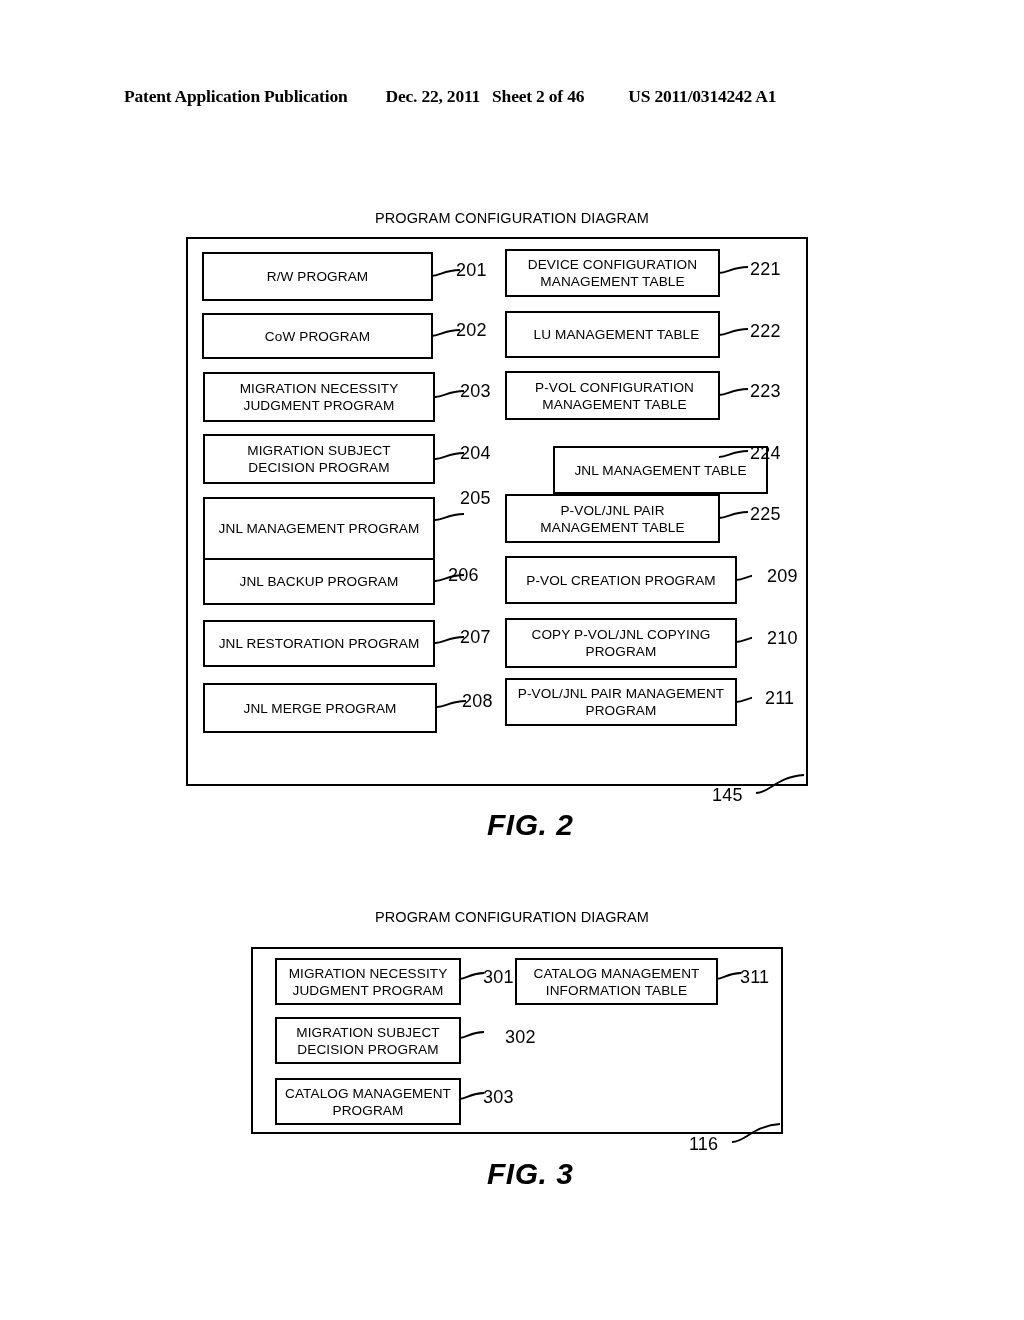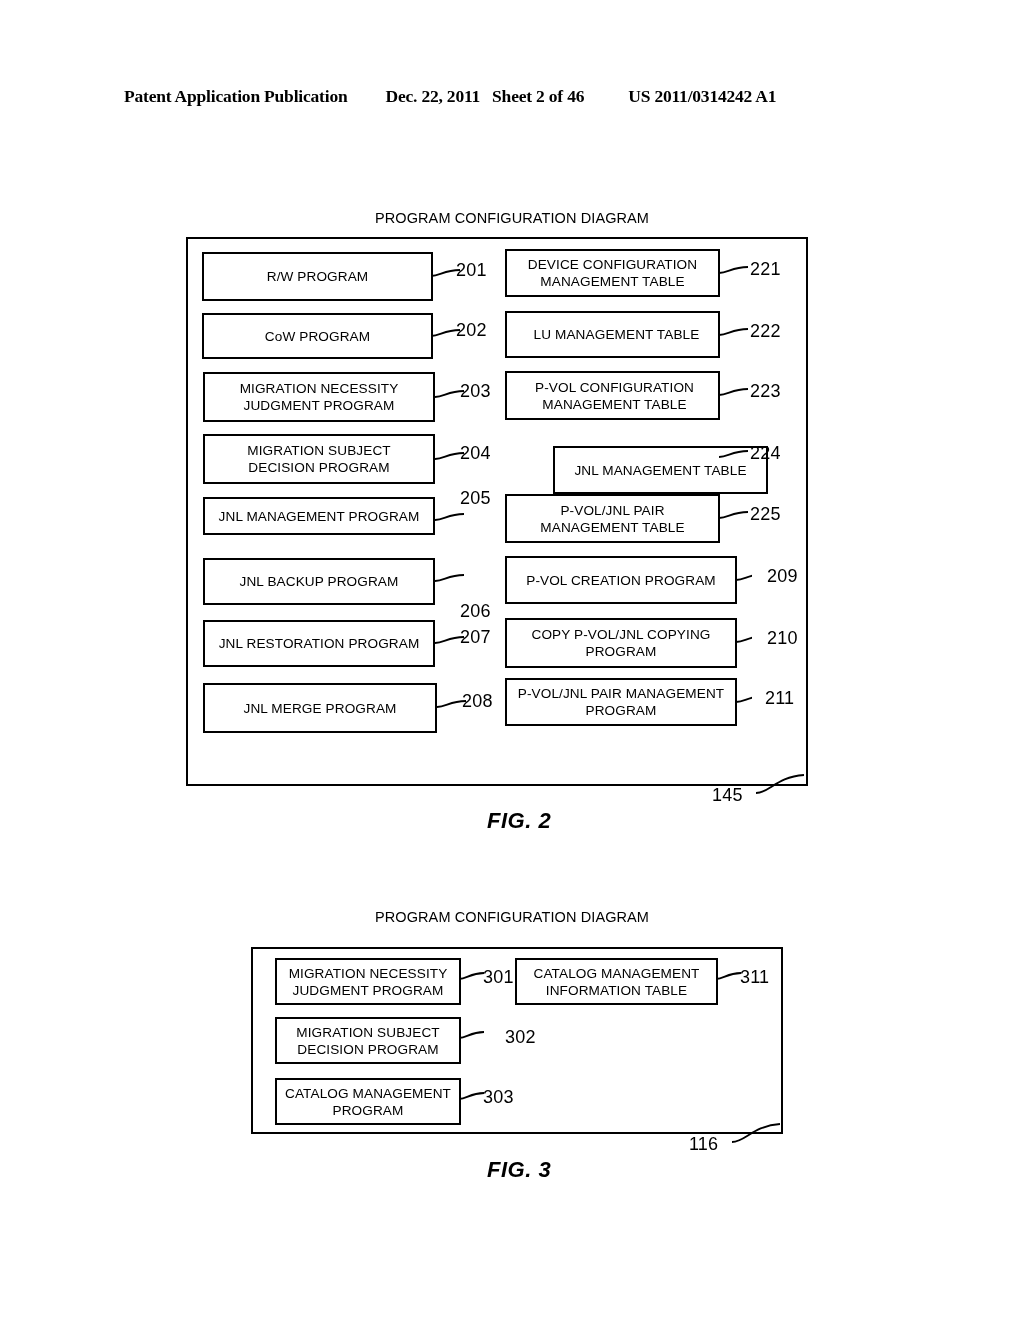--- a/index.html
+++ b/index.html
@@ -83,21 +83,21 @@
     position: absolute;
     pointer-events: none;
   }
 
   
   .fig-label {
     position: absolute;
     font-family: "Liberation Sans", sans-serif;
     font-weight: bold;
     font-style: italic;
-    font-size: 22px;
+    font-size: 30px;
     letter-spacing: 0.5px;
   }
 </style>
 </head>
 <body>
 
 <div class="pub-header">
   <span class="h-title">Patent Application Publication</span>
   <span class="h-date">Dec. 22, 2011</span>
   <span class="h-sheet">Sheet 2 of 46</span>
@@ -118,21 +118,21 @@
   <span>CoW PROGRAM</span>
 </div>
 <div class="pbox" style="left:203px; top:372px; width:232px; height:50px;">
   <span>MIGRATION NECESSITY
 JUDGMENT PROGRAM</span>
 </div>
 <div class="pbox" style="left:203px; top:434px; width:232px; height:50px;">
   <span>MIGRATION SUBJECT
 DECISION PROGRAM</span>
 </div>
-<div class="pbox" style="left:203px; top:497px; width:232px; height:38px;">
+<div class="pbox" style="left:203px; top:497px; width:232px; height:63px;">
   <span>JNL MANAGEMENT PROGRAM</span>
 </div>
 <div class="pbox" style="left:203px; top:558px; width:232px; height:47px;">
   <span>JNL BACKUP PROGRAM</span>
 </div>
 <div class="pbox" style="left:203px; top:620px; width:232px; height:47px;">
   <span>JNL RESTORATION PROGRAM</span>
 </div>
 <div class="pbox" style="left:203px; top:683px; width:234px; height:50px;">
   <span>JNL MERGE PROGRAM</span>
@@ -188,21 +188,21 @@
   <path d="M20,335 C29,335 33,329 49,329" fill="none" stroke="#000" stroke-width="1.8"></path>
   <path d="M20,397 C29,397 33,391 49,391" fill="none" stroke="#000" stroke-width="1.8"></path>
   <path d="M20,457 C29,457 33,451 49,451" fill="none" stroke="#000" stroke-width="1.8"></path>
 </svg>
 
 <div class="refnum" style="left:456px; top:260px;">201</div>
 <div class="refnum" style="left:456px; top:320px;">202</div>
 <div class="refnum" style="left:460px; top:381px;">203</div>
 <div class="refnum" style="left:460px; top:443px;">204</div>
 <div class="refnum" style="left:460px; top:488px;">205</div>
-<div class="refnum" style="left:460px; top:565px;margin-top:36px;">206</div>
+<div class="refnum" style="left:448px; top:565px;">206</div>
 <div class="refnum" style="left:460px; top:627px;">207</div>
 <div class="refnum" style="left:462px; top:691px;">208</div>
 
 <div class="refnum" style="left:750px; top:259px;">221</div>
 <div class="refnum" style="left:750px; top:321px;">222</div>
 <div class="refnum" style="left:750px; top:381px;">223</div>
 <div class="refnum" style="left:750px; top:443px;">224</div>
 <div class="refnum" style="left:750px; top:504px;">225</div>
 <div class="refnum" style="left:767px; top:566px;">209</div>
 <div class="refnum" style="left:767px; top:628px;">210</div>

